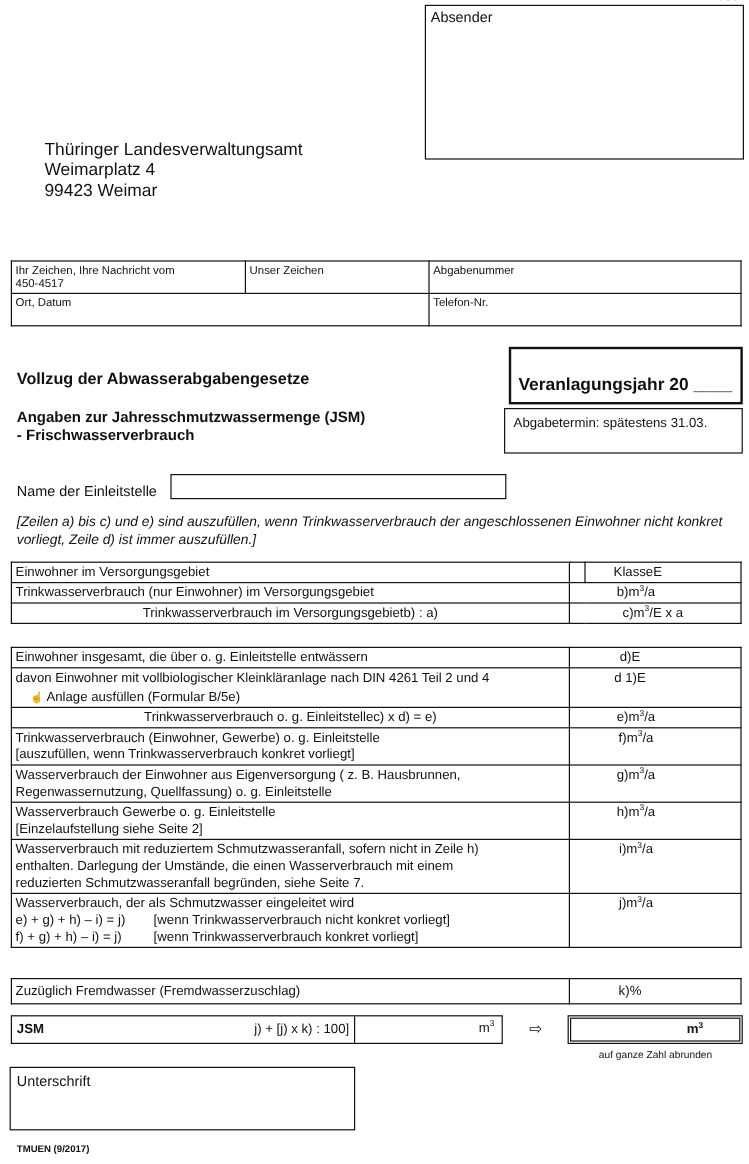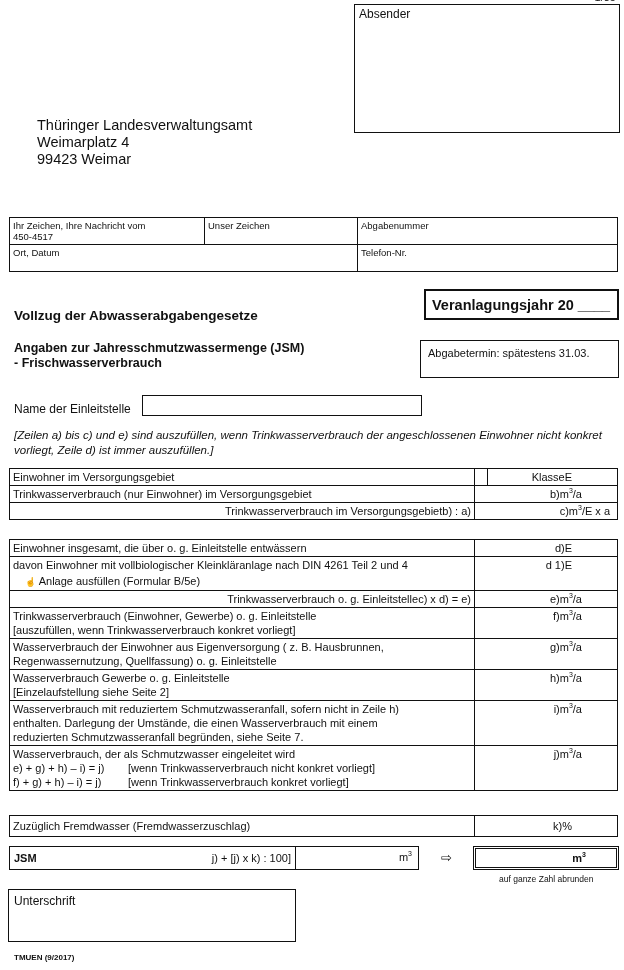--- a/index.html
+++ b/index.html
@@ -17,39 +17,39 @@
   .address { left: 37px; top: 117px; font-size: 14.5px; line-height: 17px; }
   .ref-table {
     left: 9px; top: 217px; width: 609px; border-collapse: collapse;
     font-size: 9.5px;
   }
   .ref-table td { border: 1px solid #111; vertical-align: top; padding: 2px 3px; }
   .ref-table tr { height: 27px; }
   .title { left: 14px; top: 296px; font-size: 13.5px; font-weight: bold; margin-top: 12px; }
   .year-box {
     left: 424px; top: 289px; width: 195px; height: 31px; border: 2px solid #111;
-    box-sizing: border-box; font-size: 14.5px; font-weight: bold; padding: 6px 6px;
+    box-sizing: border-box; font-size: 14.5px; font-weight: bold; padding: 22px 6px;
   }
   .subtitle { left: 14px; top: 341px; font-size: 12.5px; font-weight: bold; line-height: 15px; }
   .deadline-box {
     left: 420px; top: 340px; width: 199px; height: 38px; border: 1px solid #111;
     box-sizing: border-box; font-size: 11px; padding: 5px 7px; line-height: 15px;
   }
   .name-lbl { left: 14px; top: 402px; font-size: 12px; }
   .name-input {
     left: 142px; top: 395px; width: 280px; height: 21px; border: 1px solid #111;
     box-sizing: border-box; background: transparent;
   }
   .note { left: 14px; top: 428px; width: 600px; font-size: 11.5px; font-style: italic; line-height: 15px; }
   table.form {
     position: absolute; left: 9px; width: 609px; border-collapse: collapse; font-size: 11px;
   }
   table.form td { border: 1px solid #111; padding: 1px 3px; vertical-align: top; line-height: 14px; }
   table.form td.desc { width: 458px; }
-  .row-flex { display: flex; justify-content: flex-end; }
+  .row-flex { display: flex; justify-content: center; }
   .it { }
   .formula { display: inline-block; width: 115px; }
   sup { font-size: 7px; line-height: 0; }
   .t1 { top: 468px; border-radius: 11px; }
   .t2 { top: 539px; }
   .t3 { top: 815px; }
   .jsm-box {
     left: 9px; top: 846px; width: 410px; height: 24px; border: 1px solid #111; box-sizing: border-box;
     font-size: 11px; display: flex;
   }

